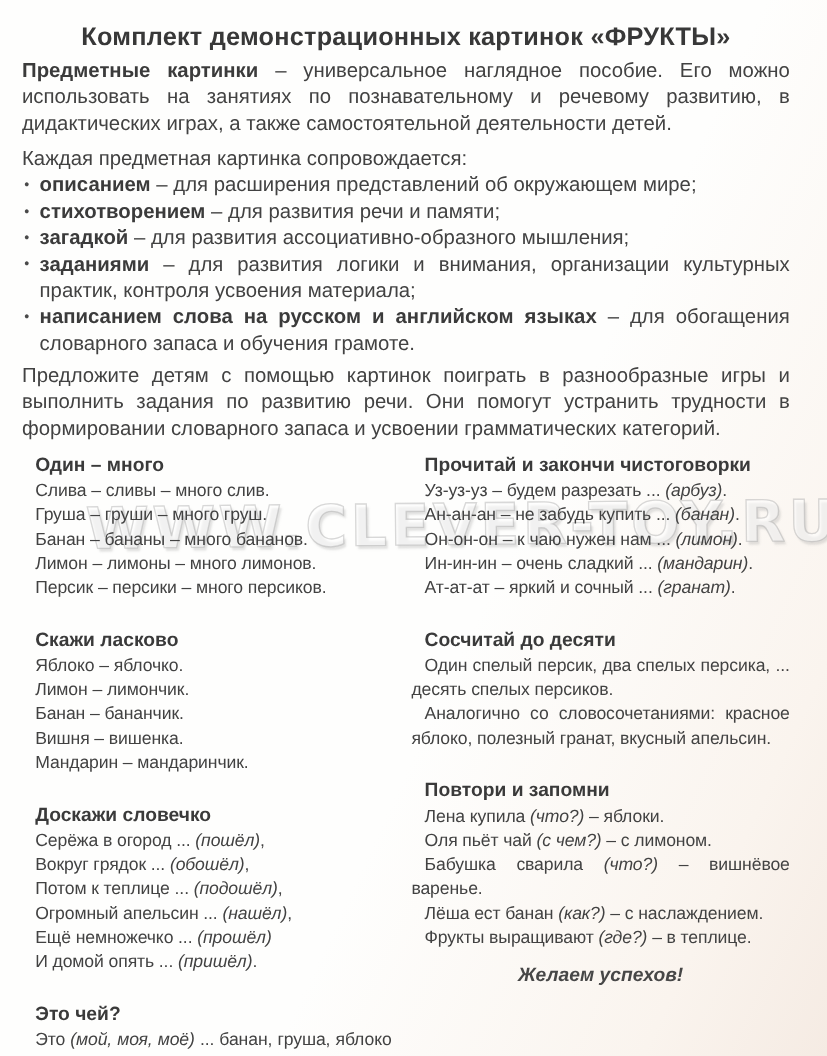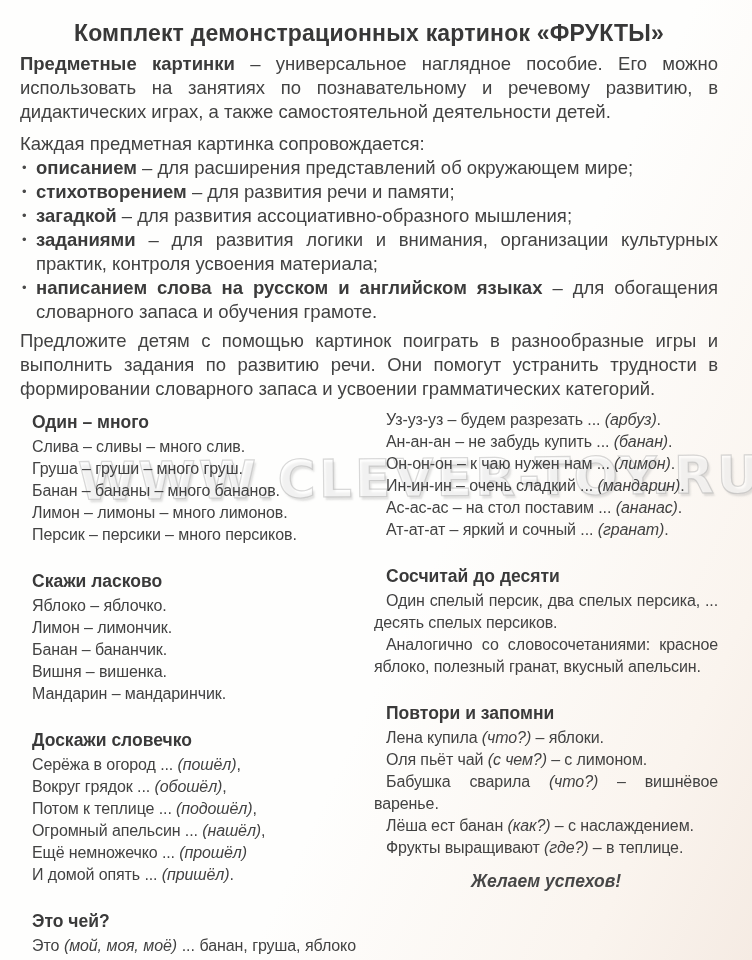--- a/index.html
+++ b/index.html
@@ -140,25 +140,25 @@
         <p class="line"><span>Потом к теплице ... </span><i>(подошёл)</i><span>,</span></p>
         <p class="line"><span>Огромный апельсин ... </span><i>(нашёл)</i><span>,</span></p>
         <p class="line"><span>Ещё немножечко ... </span><i>(прошёл)</i></p>
         <p class="line"><span>И домой опять ... </span><i>(пришёл)</i><span>.</span></p>
 
         <h2 class="sec">Это чей?</h2>
         <p class="line"><span>Это </span><i>(мой, моя, моё)</i><span> ... банан, груша, яблоко и т.д.</span></p>
       </div>
 
       <div class="col right">
+        <h2 class="sec">Прочитай и закончи чистоговорки</h2>
         <p class="line"><span>Уз-уз-уз – будем разрезать ... </span><i>(арбуз)</i><span>.</span></p>
         <p class="line"><span>Ан-ан-ан – не забудь купить ... </span><i>(банан)</i><span>.</span></p>
         <p class="line"><span>Он-он-он – к чаю нужен нам ... </span><i>(лимон)</i><span>.</span></p>
         <p class="line"><span>Ин-ин-ин – очень сладкий ... </span><i>(мандарин)</i><span>.</span></p>
-        <p class="line"><span>Ас-ас-ас – на стол поставим ... </span><i>(ананас)</i><span>.</span></p>
         <p class="line"><span>Ат-ат-ат – яркий и сочный ... </span><i>(гранат)</i><span>.</span></p>
 
         <h2 class="sec">Сосчитай до десяти</h2>
         <p class="line">Один спелый персик, два спелых персика, ... десять спелых персиков.</p>
         <p class="line">Аналогично со словосочетаниями: красное яблоко, полезный гранат, вкусный апельсин.</p>
 
         <h2 class="sec">Повтори и запомни</h2>
         <p class="line"><span>Лена купила </span><i>(что?)</i><span> – яблоки.</span></p>
         <p class="line"><span>Оля пьёт чай </span><i>(с чем?)</i><span> – с лимоном.</span></p>
         <p class="line"><span>Бабушка сварила </span><i>(что?)</i><span> – вишнёвое варенье.</span></p>

